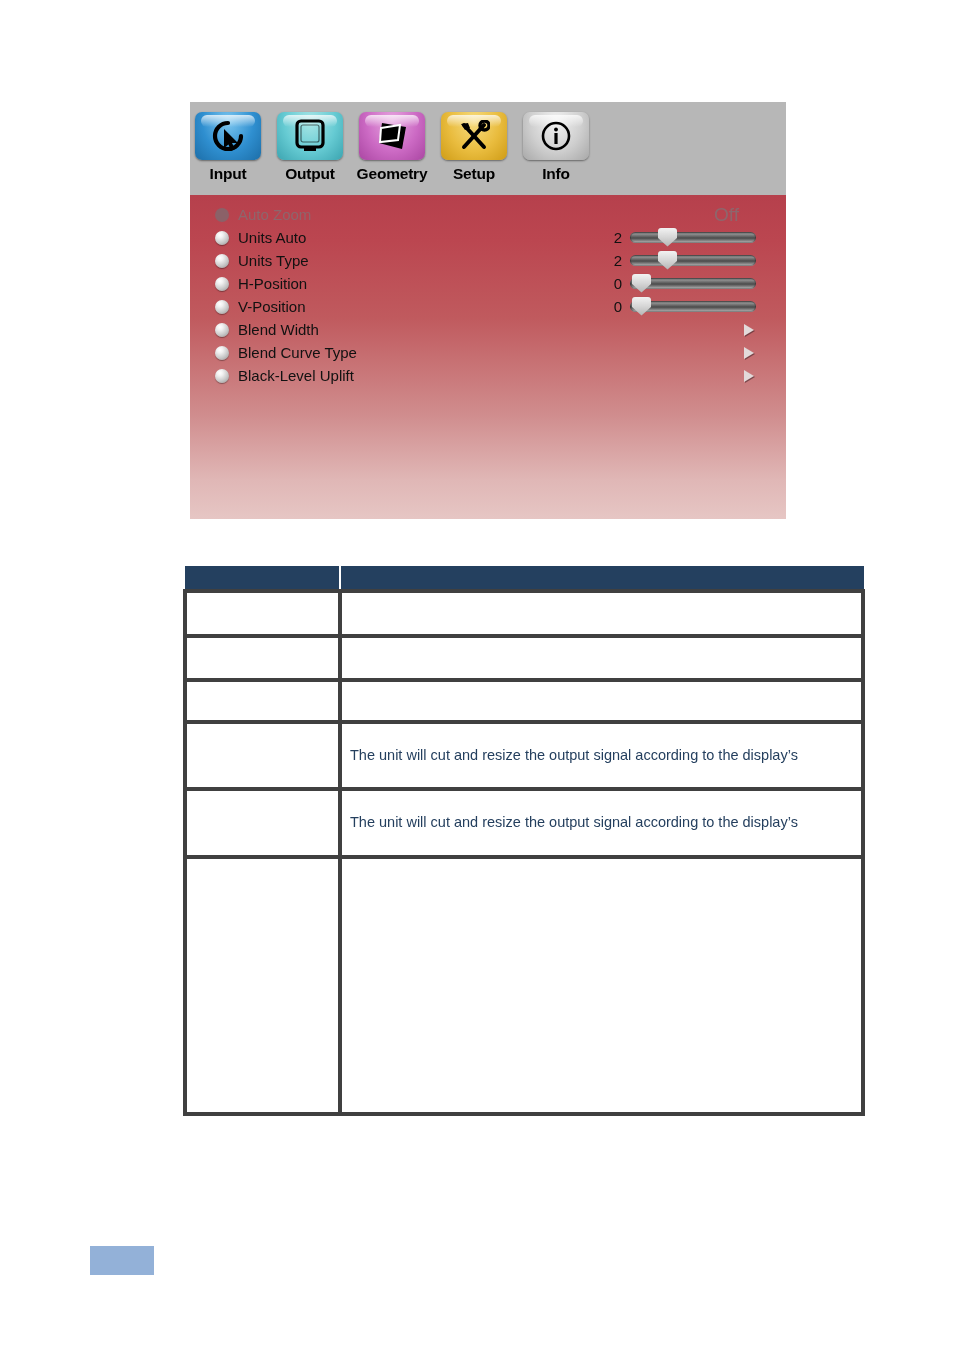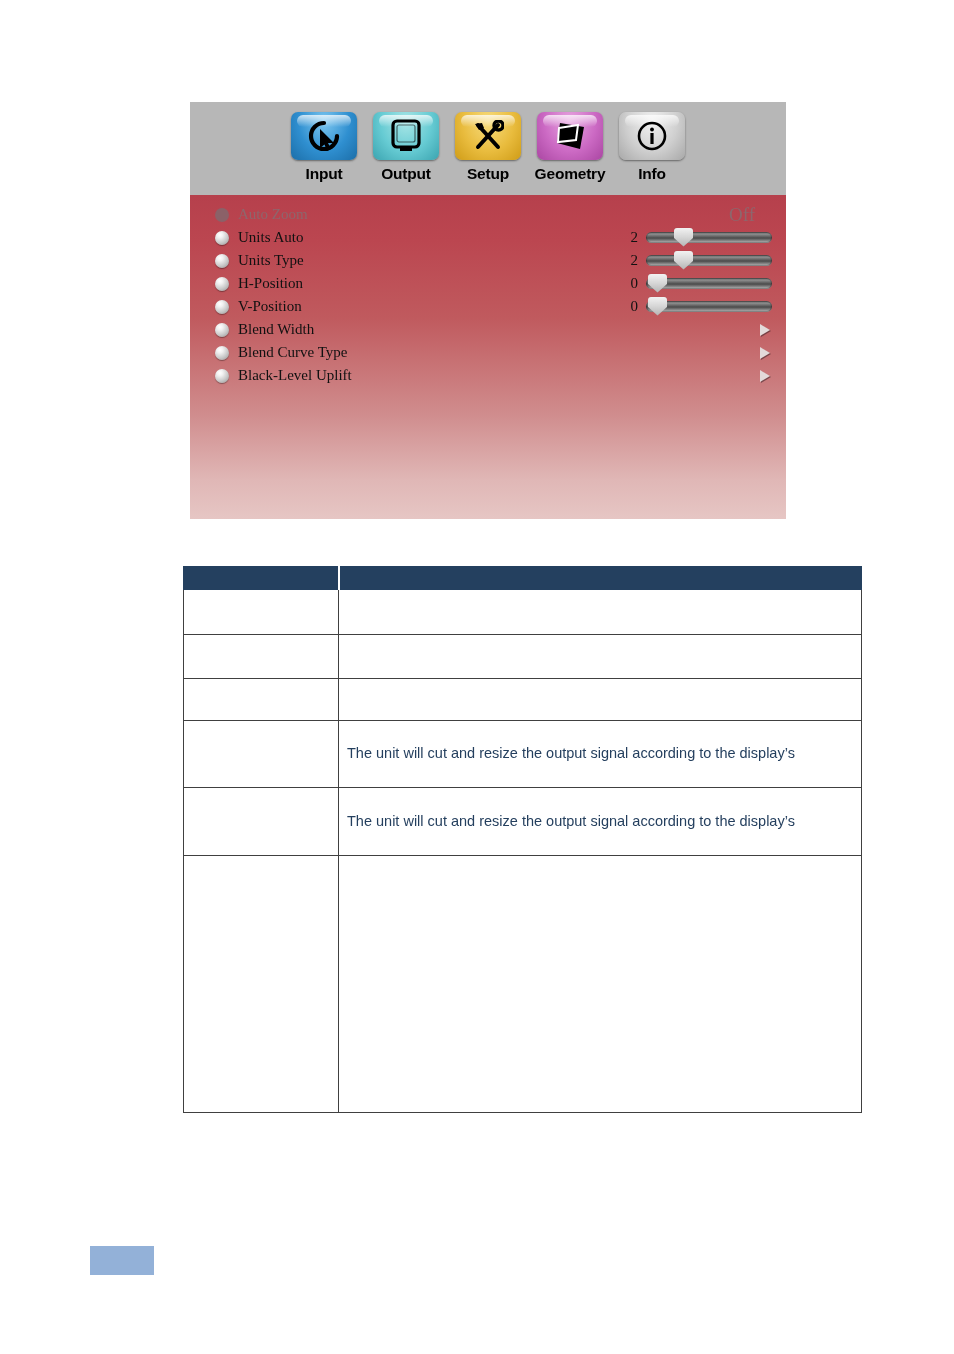--- a/index.html
+++ b/index.html
@@ -24,21 +24,20 @@
     height: 417px;
     background: #b7b7b7;
     overflow: hidden;
   }
 
   
   #osd-toolbar {
     height: 93px;
     display: flex;
     align-items: flex-start;
-    justify-content: center;
     padding-top: 10px;
     box-sizing: border-box;
     background: #b7b7b7;
     gap: 6px;
   }
   .nav-item {
     width: 76px;
     display: flex;
     flex-direction: column;
     align-items: center;
@@ -87,23 +86,22 @@
     background: linear-gradient(to bottom, #b6404c 0%, #bb4650 14%, #c05a5e 38%, #d08d8e 68%, #e0b7b6 88%, #e6c6c4 100%);
     padding: 8px 0 0 0;
     box-sizing: border-box;
     position: relative;
   }
   .menu-row {
     height: 23px;
     display: flex;
     align-items: center;
     padding-left: 25px;
-    padding-right: 14px;
+    padding-right: 30px;
     position: relative;
-    font-family: Liberation Serif, serif;
   }
   .bullet {
     width: 14px; height: 14px;
     border-radius: 50%;
     flex: 0 0 auto;
     margin-right: 9px;
     background: radial-gradient(circle at 35% 28%, #ffffff 0%, #f1f1f1 22%, #c9c9c9 58%, #8f8f8f 100%);
     box-shadow: 0 1px 1px rgba(0,0,0,.35);
   }
   .menu-row.disabled .bullet {
@@ -180,21 +178,21 @@
   #doc-table col.c1 { width: 155px; }
   #doc-table col.c2 { width: 523px; }
   #doc-table th {
     background: #24405f;
     height: 22px;
     border: 1px solid #24405f;
     padding: 0;
   }
   #doc-table th.div-left { border-left: 2px solid #ffffff; }
   #doc-table td {
-    border: 1px solid #404040;
+    border: 4px solid #404040;
     padding: 6px 8px;
     vertical-align: middle;
     font-size: 14.5px;
     color: #243f5e;
     line-height: 1.35;
     background: #ffffff;
   }
   #doc-table td.cell-left { padding: 0; }
 
   
@@ -229,46 +227,46 @@
       <div class="nav-icon ic-output">
         <svg width="32" height="34" viewBox="0 0 32 34">
           <rect x="3" y="2" width="26" height="26" rx="4" ry="4" fill="none" stroke="#000" stroke-width="3.2"></rect>
           <rect x="7" y="6" width="18" height="17" rx="2" ry="2" fill="none" stroke="#000" stroke-width="1.2" opacity=".55"></rect>
           <rect x="10" y="29" width="12" height="3" fill="#000"></rect>
         </svg>
       </div>
       <div class="nav-label">Output</div>
     </div>
 
+
+    <div class="nav-item">
+      <div class="nav-icon ic-geometry">
+        <svg width="34" height="32" viewBox="0 0 34 32">
+          <path d="M7 3 L31 7 L27 29 L4 23 Z" fill="#000"></path>
+          <path d="M6 8 L25 5 L23 20 L5 22 Z" fill="#000" stroke="#fff" stroke-width="2"></path>
+        </svg>
+      </div>
+      <div class="nav-label">Geometry</div>
+    </div>
 
     <div class="nav-item">
       <div class="nav-icon ic-setup">
         <svg width="32" height="32" viewBox="0 0 32 32">
           <g stroke="#000" stroke-width="4" stroke-linecap="round">
             <line x1="6" y1="5" x2="26" y2="27"></line>
             <line x1="26" y1="5" x2="6" y2="27"></line>
           </g>
           <path d="M3 4 L10 3 L12 8 L7 10 Z" fill="#000"></path>
           <circle cx="26.5" cy="5.5" r="4.5" fill="none" stroke="#000" stroke-width="3.4"></circle>
         </svg>
       </div>
       <div class="nav-label">Setup</div>
     </div>
 
     <div class="nav-item">
-      <div class="nav-icon ic-geometry">
-        <svg width="34" height="32" viewBox="0 0 34 32">
-          <path d="M7 3 L31 7 L27 29 L4 23 Z" fill="#000"></path>
-          <path d="M6 8 L25 5 L23 20 L5 22 Z" fill="#000" stroke="#fff" stroke-width="2"></path>
-        </svg>
-      </div>
-      <div class="nav-label">Geometry</div>
-    </div>
-
-    <div class="nav-item">
       <div class="nav-icon ic-info">
         <svg width="32" height="32" viewBox="0 0 32 32">
           <circle cx="16" cy="16" r="13" fill="none" stroke="#000" stroke-width="2.6"></circle>
           <circle cx="16" cy="9.5" r="1.9" fill="#000"></circle>
           <rect x="14.4" y="13" width="3.2" height="11" fill="#000"></rect>
         </svg>
       </div>
       <div class="nav-label">Info</div>
     </div>
 

